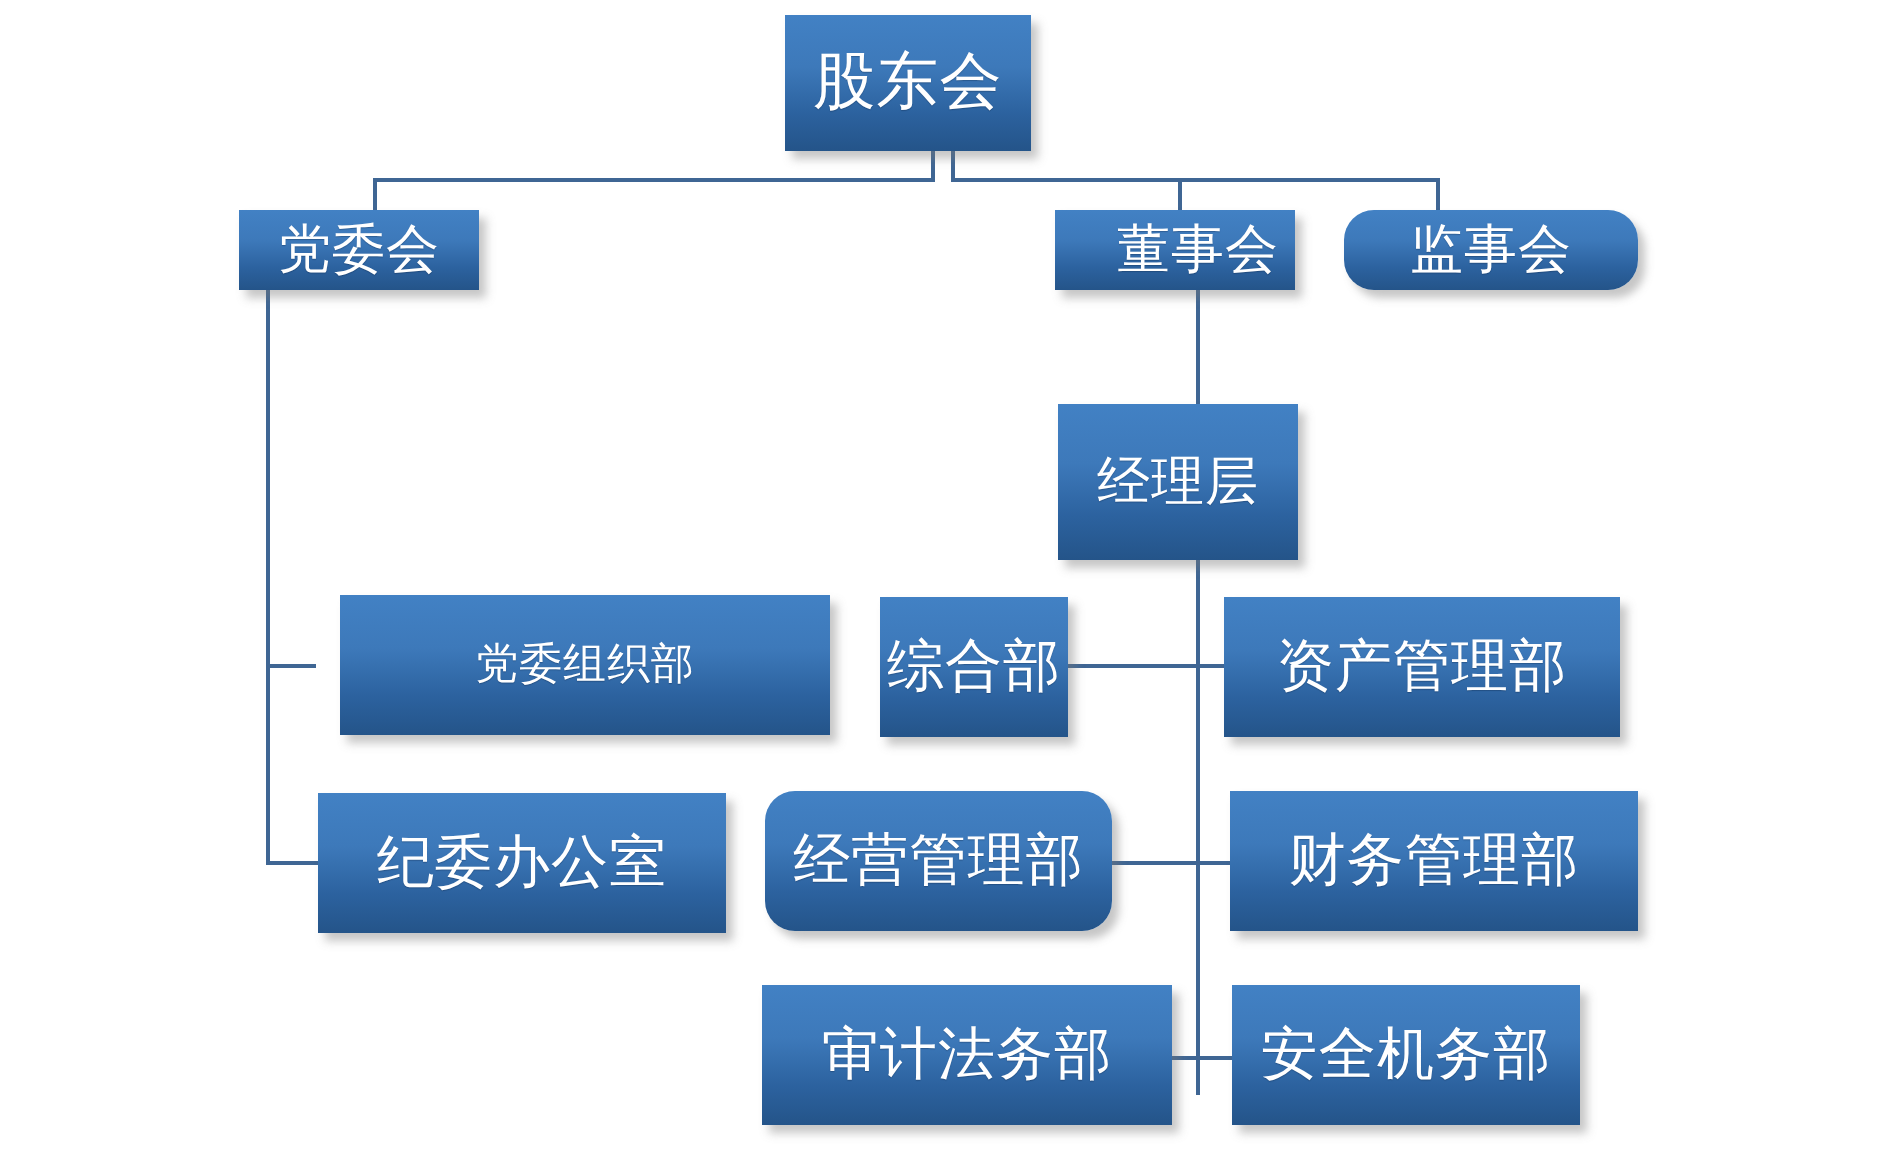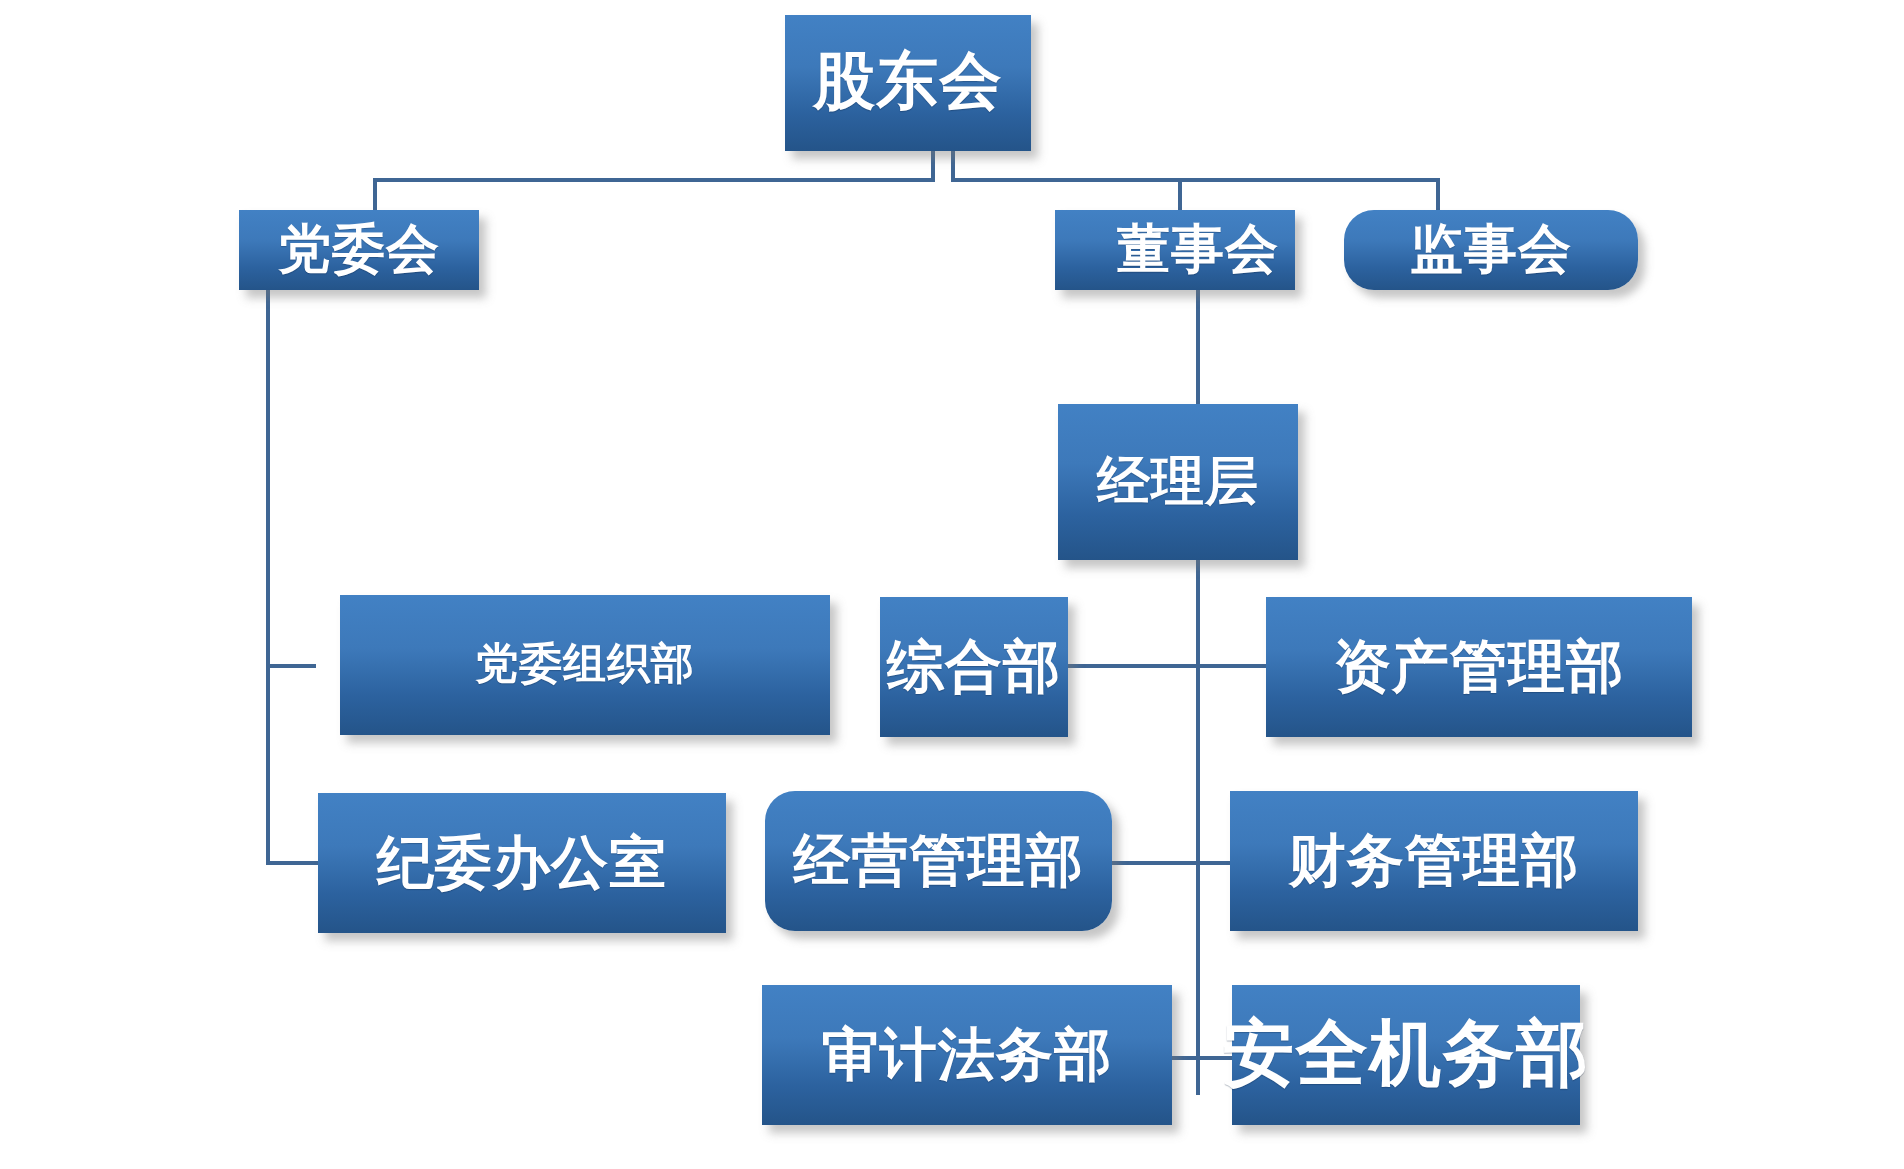--- a/index.html
+++ b/index.html
@@ -26,21 +26,20 @@
     box-shadow: 7px 8px 9px rgba(120,120,120,0.42);
     display: flex;
     align-items: center;
     justify-content: center;
     color: #ffffff;
     text-align: right;
     white-space: nowrap;
     letter-spacing: 0.02em;
     line-height: 1;
     text-shadow: 0 1px 1px rgba(10,30,60,0.30);
-    font-weight: bold;
   }
   .node-label {
     display: block;
     transform: translateY(-2px);
   }
 
   
   .conn {
     position: absolute;
     background: #3f6694;
@@ -108,33 +107,33 @@
   </div>
 
   <div class="node" style="left:318px; top:793px; width:408px; height:140px; font-size:57px;">
     <span class="node-label">纪委办公室</span>
   </div>
 
   <div class="node" style="left:880px; top:597px; width:188px; height:140px; font-size:57px;">
     <span class="node-label">综合部</span>
   </div>
 
-  <div class="node" style="left:1266px; top:597px; width:426px; height:140px; font-size:57px;">
+  <div class="node" style="left:1224px; top:597px; width:396px; height:140px; font-size:57px;">
     <span class="node-label">资产管理部</span>
   </div>
 
   <div class="node" style="left:765px; top:791px; width:347px; height:140px; font-size:57px;border-radius:30px;">
     <span class="node-label">经营管理部</span>
   </div>
 
   <div class="node" style="left:1230px; top:791px; width:408px; height:140px; font-size:57px;">
     <span class="node-label">财务管理部</span>
   </div>
 
   <div class="node" style="left:762px; top:985px; width:410px; height:140px; font-size:57px;">
     <span class="node-label">审计法务部</span>
   </div>
 
-  <div class="node" style="left:1232px; top:985px; width:348px; height:140px; font-size:72px;">
+  <div class="node" style="left:1232px; top:985px; width:348px; height:140px; font-size:57px;">
     <span class="node-label">安全机务部</span>
   </div>
 
 </div>
 
 </body></html>

